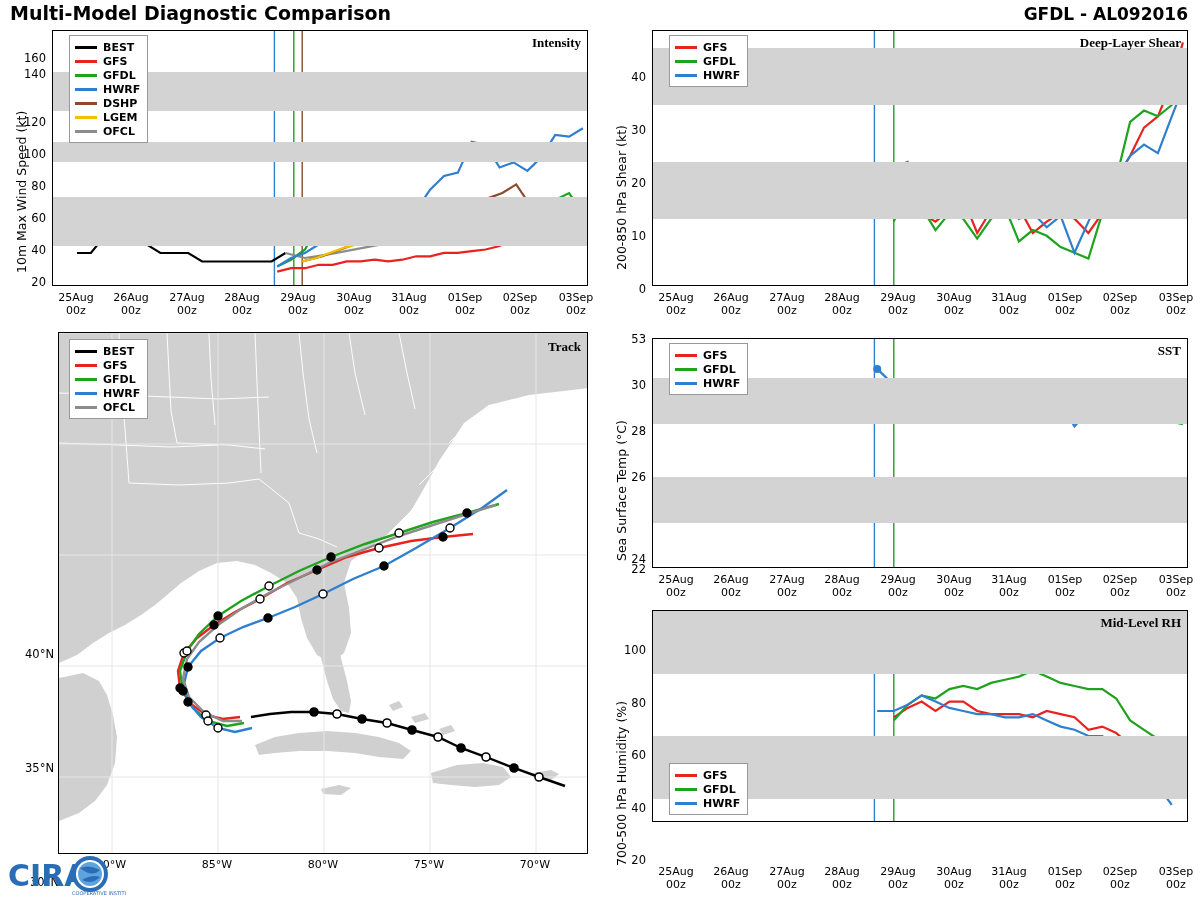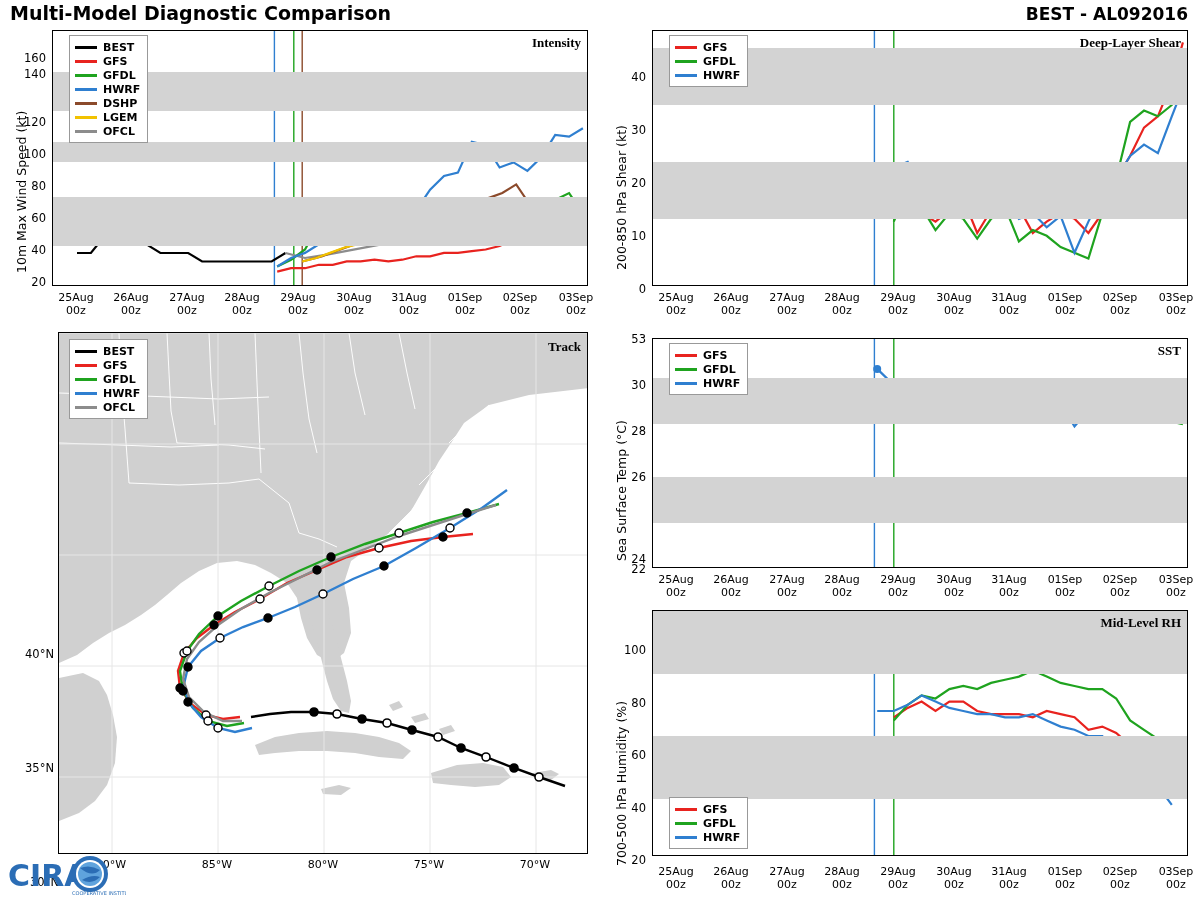--- a/index.html
+++ b/index.html
@@ -109,21 +109,21 @@
     left: 6px;
     bottom: 2px;
     width: 120px;
     height: 48px;
   }
 </style>
 </head>
 <body>
 
 <div class="title-left">Multi-Model Diagnostic Comparison</div>
-<div class="title-right">BEST - AL092016</div>
+<div class="title-right">GFDL - AL092016</div>
 
 <div class="panel" style="left:0;top:18px;width:600px;height:300px;">
   <div class="ylabel" style="left:14px;top:255px;">10m Max Wind Speed (kt)</div>
 
   <div class="ytick" style="left:22px;top:257px;width:24px;">20</div>
   <div class="ytick" style="left:22px;top:225px;width:24px;">40</div>
   <div class="ytick" style="left:22px;top:193px;width:24px;">60</div>
   <div class="ytick" style="left:22px;top:161px;width:24px;">80</div>
   <div class="ytick" style="left:15px;top:129px;width:31px;">100</div>
   <div class="ytick" style="left:15px;top:97px;width:31px;text-align:right;">120</div>
@@ -466,21 +466,21 @@
 
 <div class="panel" style="left:600px;top:598px;width:600px;height:302px;">
   <div class="ylabel" style="left:14px;top:268px;">700-500 hPa Humidity (%)</div>
 
   <div class="ytick" style="left:13px;top:255px;width:33px;">20</div>
   <div class="ytick" style="left:13px;top:203px;width:33px;">40</div>
   <div class="ytick" style="left:13px;top:150px;width:33px;">60</div>
   <div class="ytick" style="left:13px;top:98px;width:33px;">80</div>
   <div class="ytick" style="left:13px;top:45px;width:33px;">100</div>
 
-  <div class="plot" style="left:52px;top:12px;width:536px;height:246px;">
+  <div class="plot" style="left:52px;top:12px;width:536px;height:212px;">
 
     <div class="band" style="top:125px;height:62.5px;"></div>
     <div class="band" style="top:0px;height:62.5px;"></div>
 
     <svg width="536" height="250" viewBox="0 0 536 250">
       <line class="vline" x1="221.4" y1="0" x2="221.4" y2="250" stroke="#2f7fd0"></line>
       <line class="vline" x1="240.8" y1="0" x2="240.8" y2="250" stroke="#1fa31f"></line>
 
       <polyline fill="none" stroke="#e8231f" stroke-width="2.2" points="240.8,106.3 254.7,96.9 268.6,90.6 282.5,100.0 296.4,90.6 310.3,90.6 324.2,100.0 338.1,103.1 352,103.1 365.9,103.1 379.8,106.3 393.7,100.0 407.6,103.1 421.5,106.3 435.4,118.8 449.3,115.6 463.2,121.9 477.1,134.4 491,137.5 504.9,159.4 518.8,171.9 529.9,171.9"></polyline>
 

